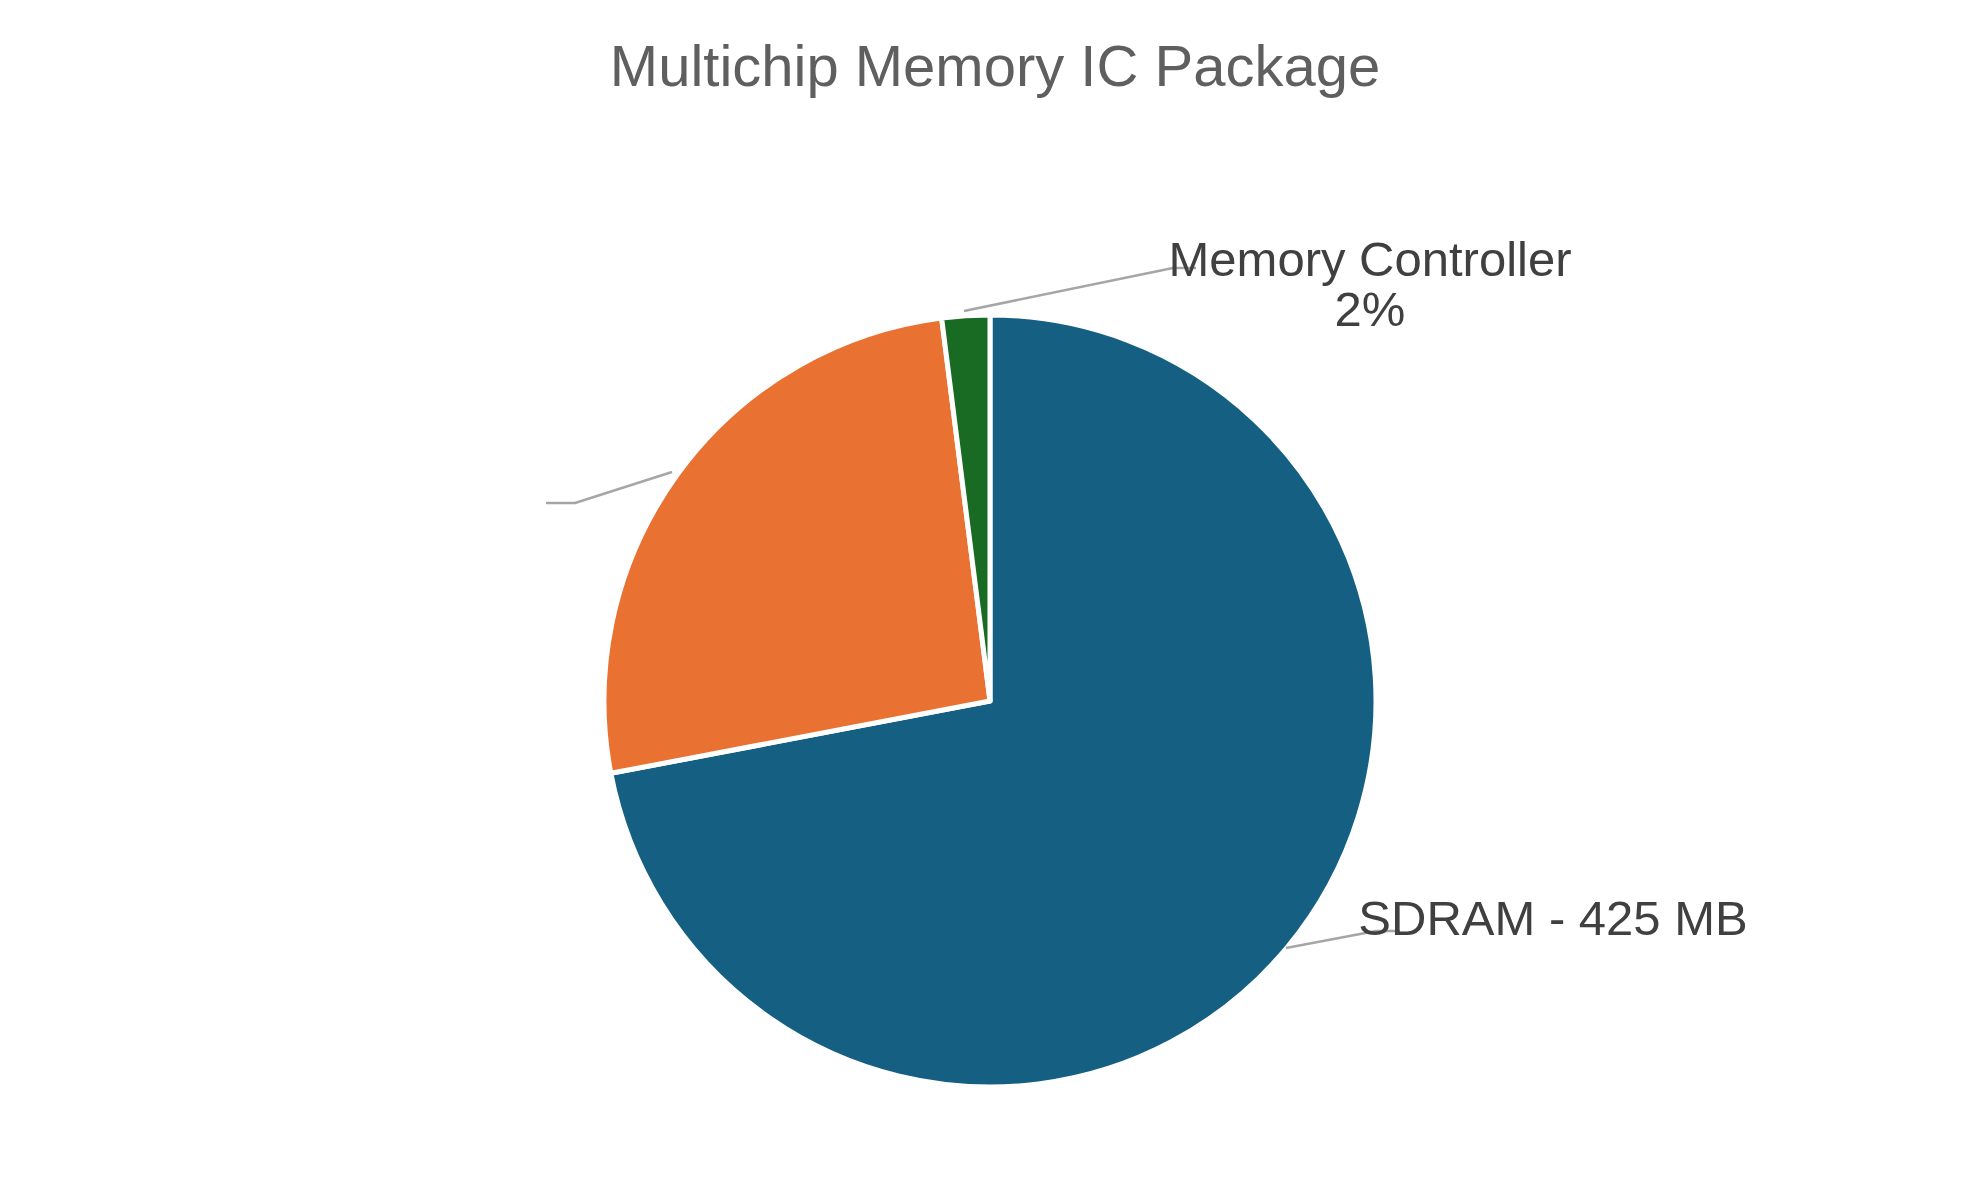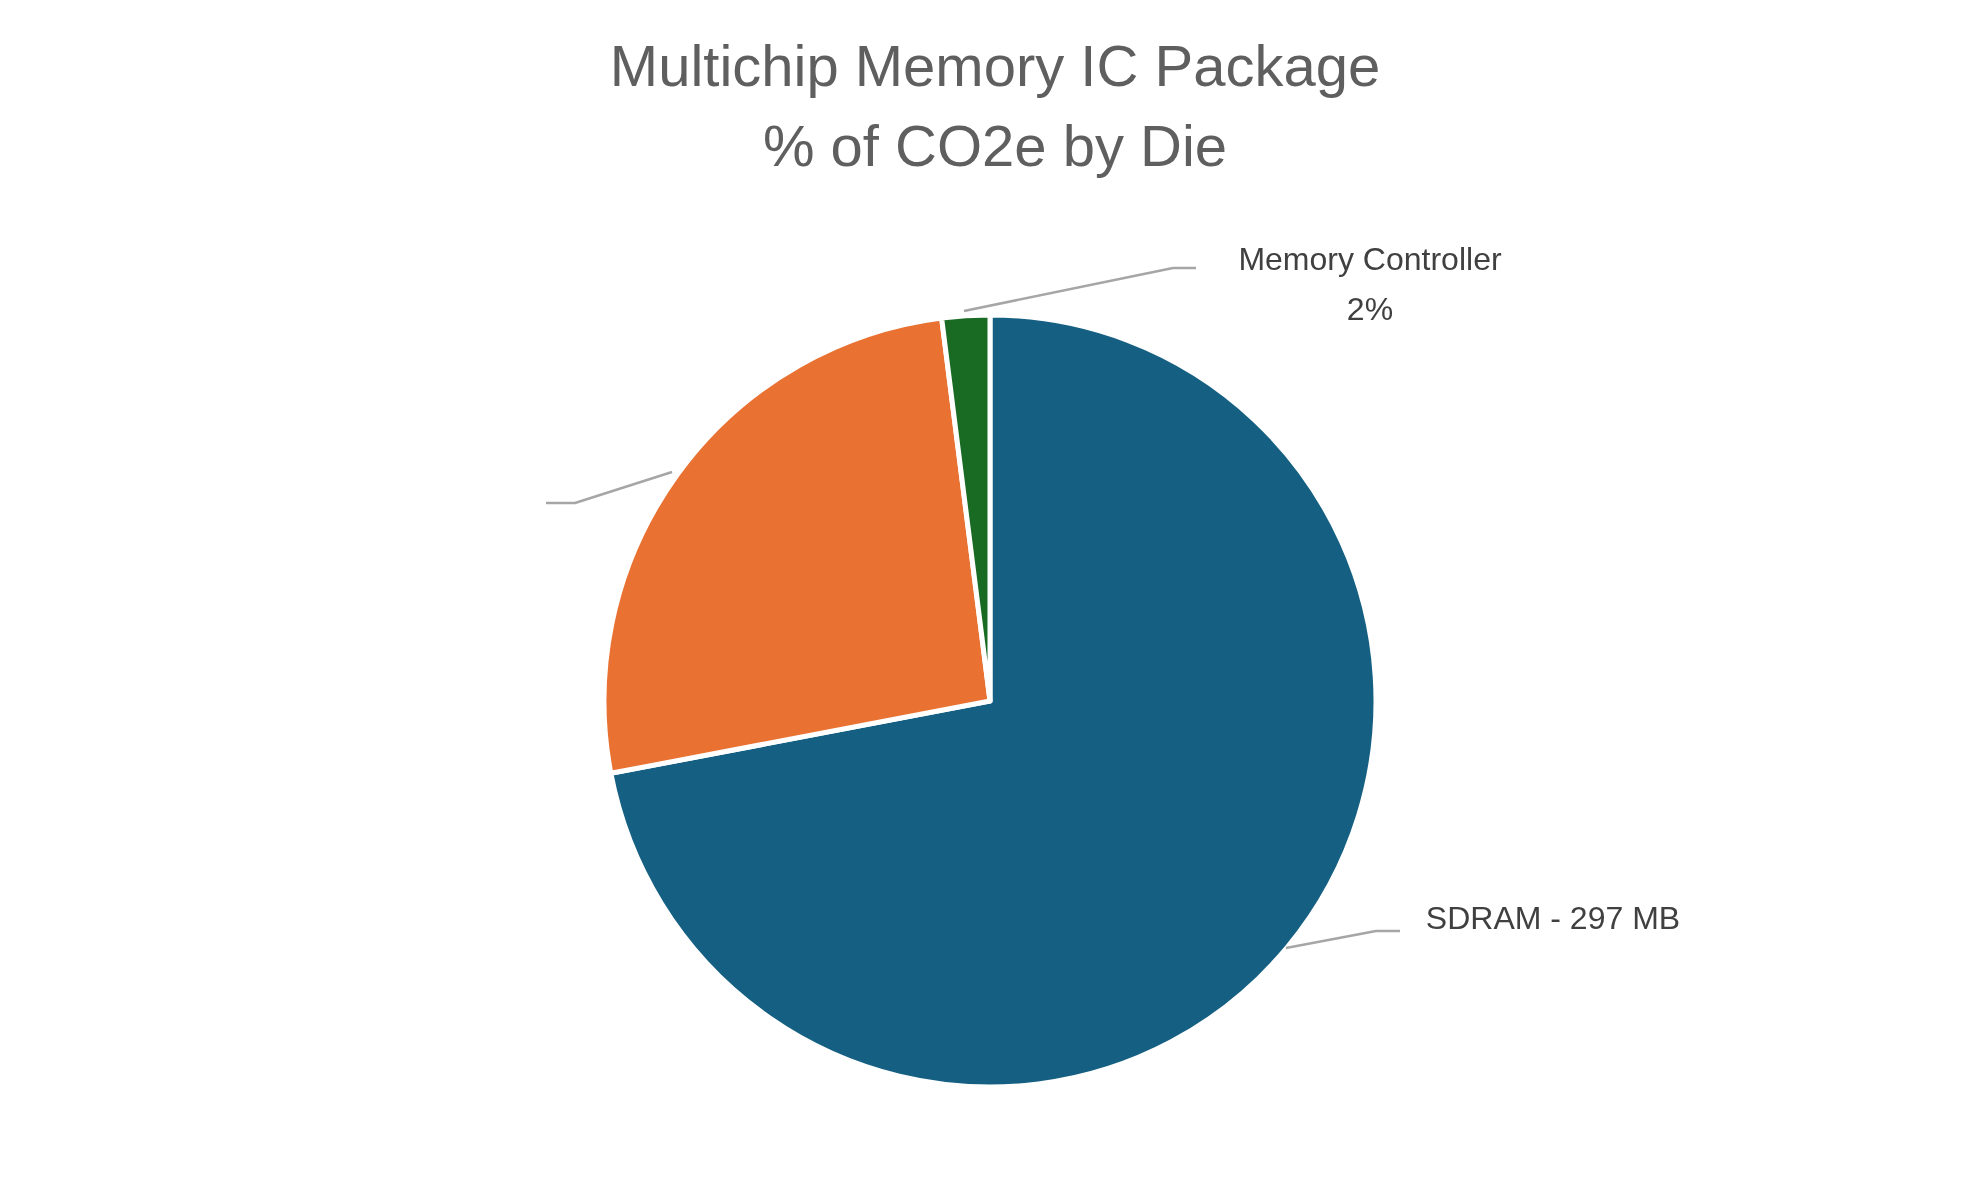--- a/index.html
+++ b/index.html
@@ -38,52 +38,51 @@
     stroke: var(--leader-color, #A6A6A6);
     stroke-width: 2.5;
     stroke-linejoin: round;
     stroke-linecap: butt;
   }
   .slice-label {
     position: absolute;
     transform: translateX(-50%);
     text-align: center;
     color: var(--label-color, #404040);
-    font-size: 32px;
+    font-size: 49px;
     line-height: 50px;
     white-space: nowrap;
   }
   .slice-label.mc    { left: 1370px; top: 234px; }
   .slice-label.nand  { left: 373px;  top: 461px; }
   .slice-label.sdram { left: 1553px; top: 893px; }
 </style>
 </head>
 <body>
 
 <div class="canvas">
 
   <div class="chart-title">
     <div>Multichip Memory IC Package</div>
-    <div>% of CO2e by Die</div>
   </div>
 
   <svg class="pie-svg" viewBox="0 0 1967 1204" xmlns="http://www.w3.org/2000/svg">
     <g>
         <path d="M 990 701 L 990.00 315.00 A 386 386 0 1 1 610.84 773.33 Z" fill="#156082" stroke="#FFFFFF" stroke-width="5" stroke-linejoin="round"></path>
         <path d="M 990 701 L 610.84 773.33 A 386 386 0 0 1 941.62 318.04 Z" fill="#E97132" stroke="#FFFFFF" stroke-width="5" stroke-linejoin="round"></path>
         <path d="M 990 701 L 941.62 318.04 A 386 386 0 0 1 990.00 315.00 Z" fill="#196B24" stroke="#FFFFFF" stroke-width="5" stroke-linejoin="round"></path>
       </g>
     <polyline class="leader" points="964,311 1173,268 1196,268"></polyline>
     <polyline class="leader" points="672,472 575,503 546,503"></polyline>
     <polyline class="leader" points="1286,948 1376,931 1400,931"></polyline>
   </svg>
 
   <div class="slice-label mc">
     <div>Memory Controller</div>
     <div>2%</div>
   </div>
 
 
   <div class="slice-label sdram">
-    <div>SDRAM - 297 MB</div>
+    <div>SDRAM - 425 MB</div>
   </div>
 
 </div>
 
 </body></html>

